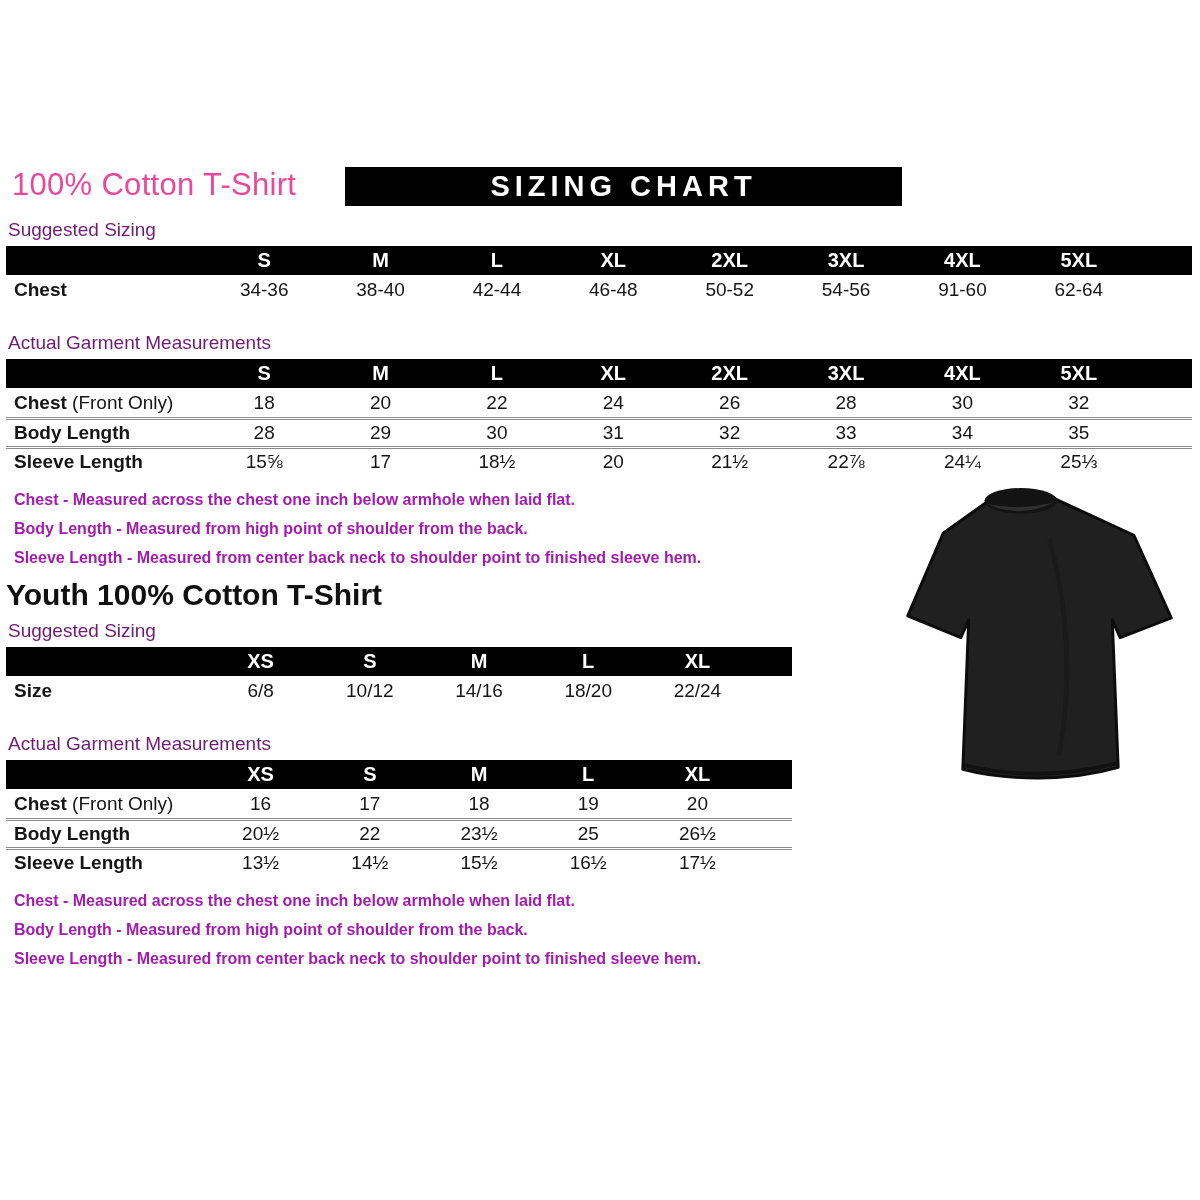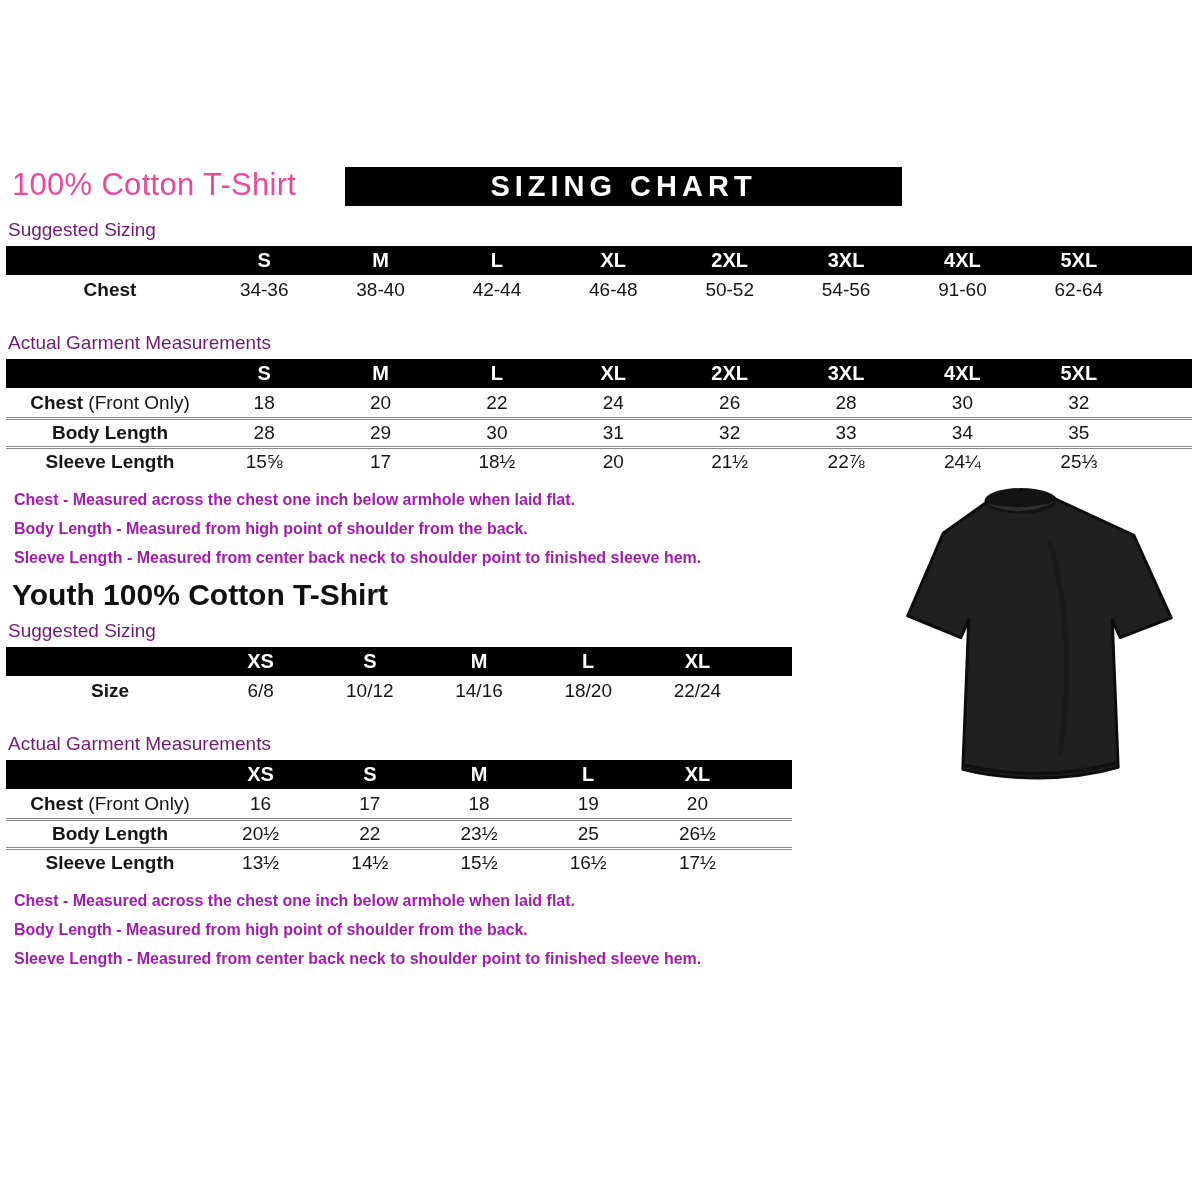--- a/index.html
+++ b/index.html
@@ -34,33 +34,33 @@
   .t-head {
     display:flex; align-items:center;
     background:#000; color:#fff; height:29px;
     font-weight:700; font-size:20px;
   }
   .t-row {
     display:flex; align-items:center;
     height:29px; font-size:19px;
   }
   .t-row.sep { border-top:3px double #8a8a8a; }
-  .lbl-col { width:200px; padding-left:8px; text-align:center; }
+  .lbl-col { width:200px; padding-left:8px; text-align:left; }
   .t-youth .lbl-col { width:200px; }
   .t-adult .pad-end { width:55px; flex:none; }
   .t-youth .pad-end { width:40px; flex:none; }
   .c { flex:1; text-align:center; }
   .row-label { font-weight:700; }
   .row-suffix { font-weight:400; }
 
   .notes { margin:16px 0 0 14px; }
   .note-line { font-size:16px; margin-bottom:11px; color:#a21caf;font-weight:bold; }
 
   .youth-title {
-    font-size:30px; font-weight:700; margin:10px 0 2px 12px; color:#101010;
+    font-size:30px; font-weight:700; margin:10px 0 2px 6px; color:#101010;
   }
   .gap-md { height:20px; }
 
   
   .tshirt-wrap {
     position:absolute; left:892px; top:470px; width:295px; height:340px;
   }
 </style>
 </head>
 <body>

